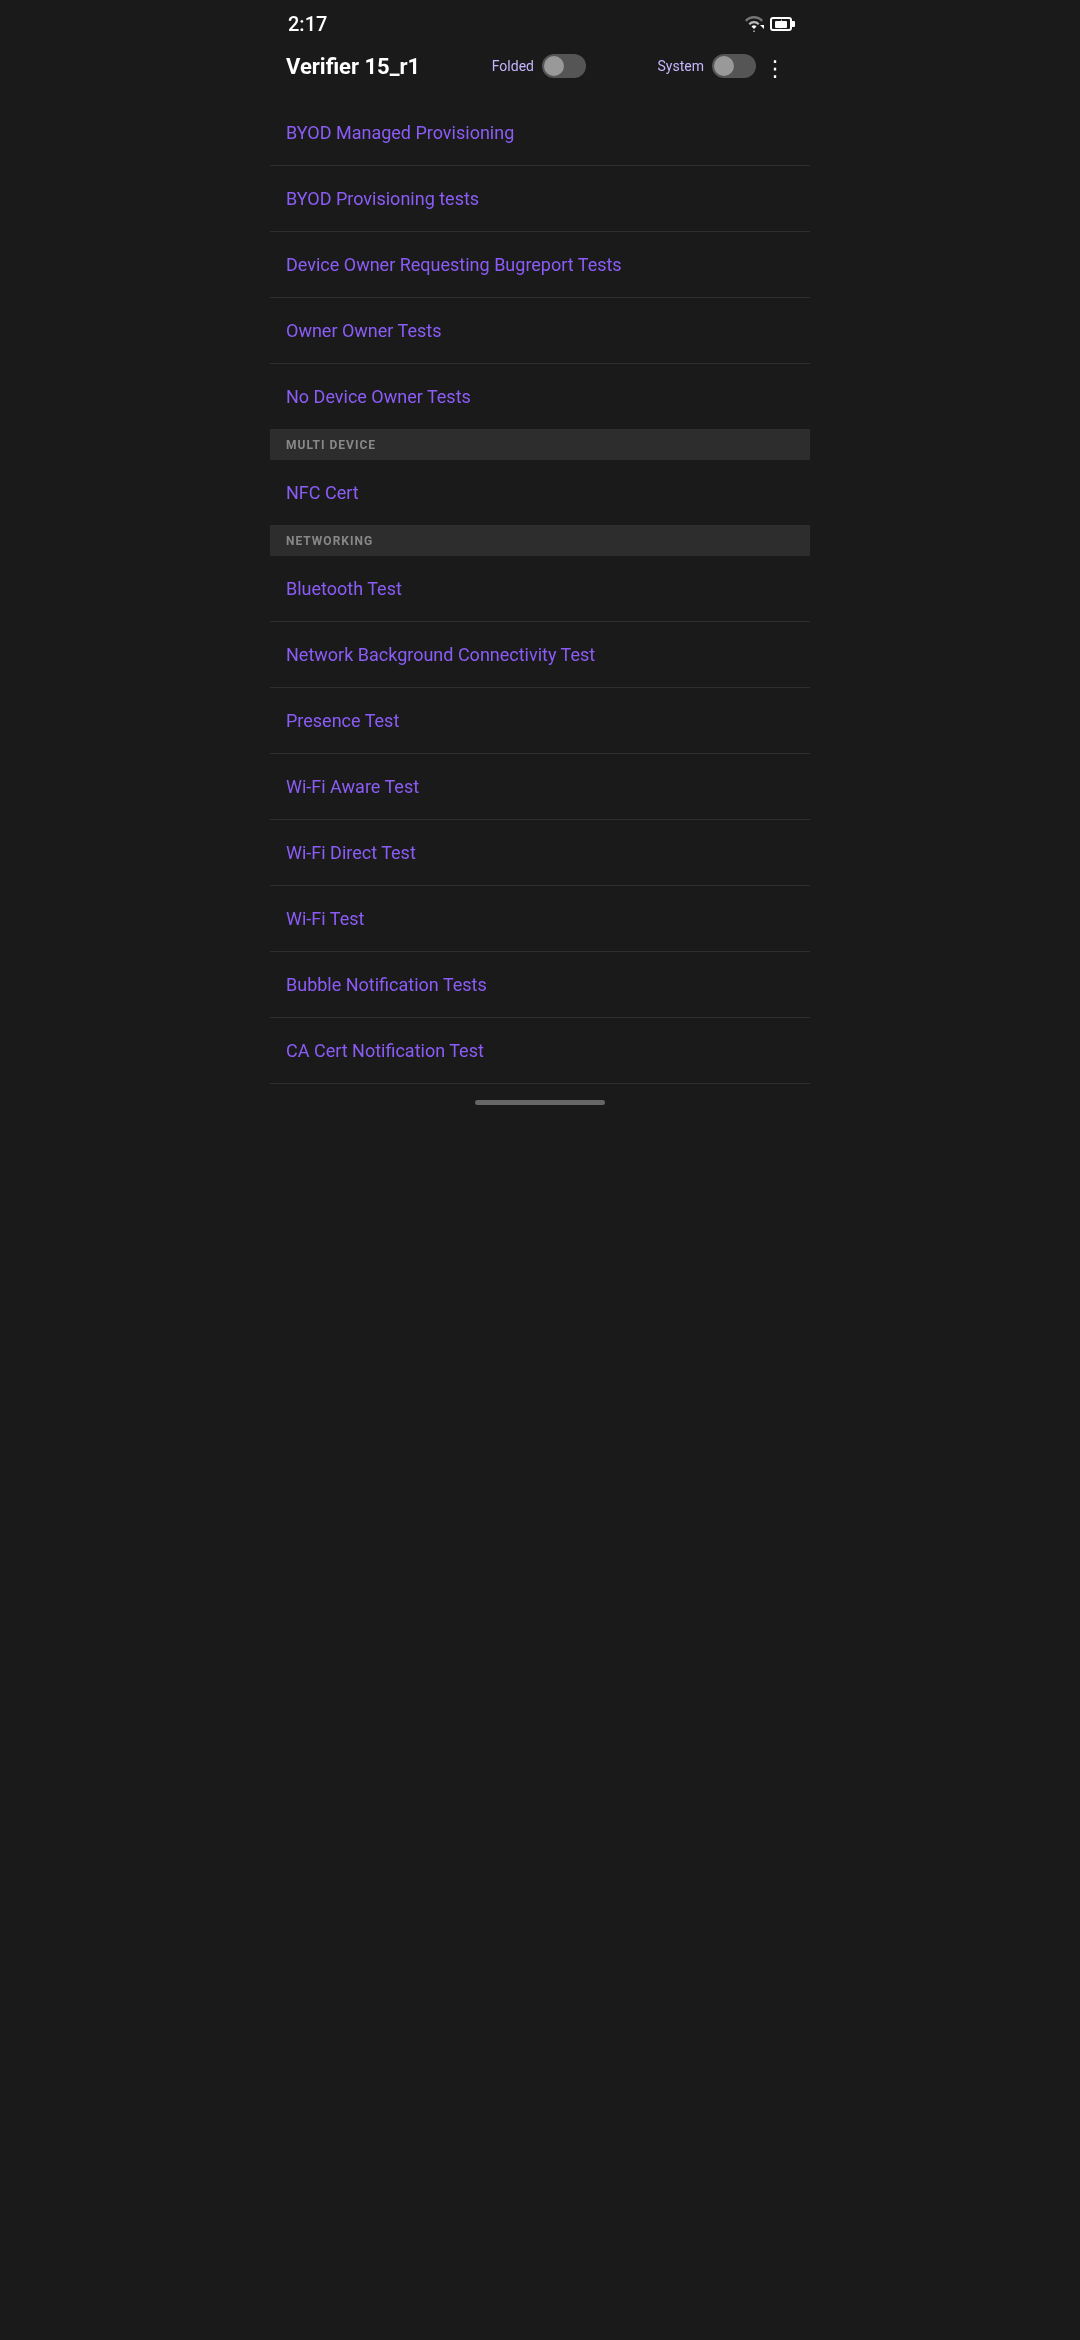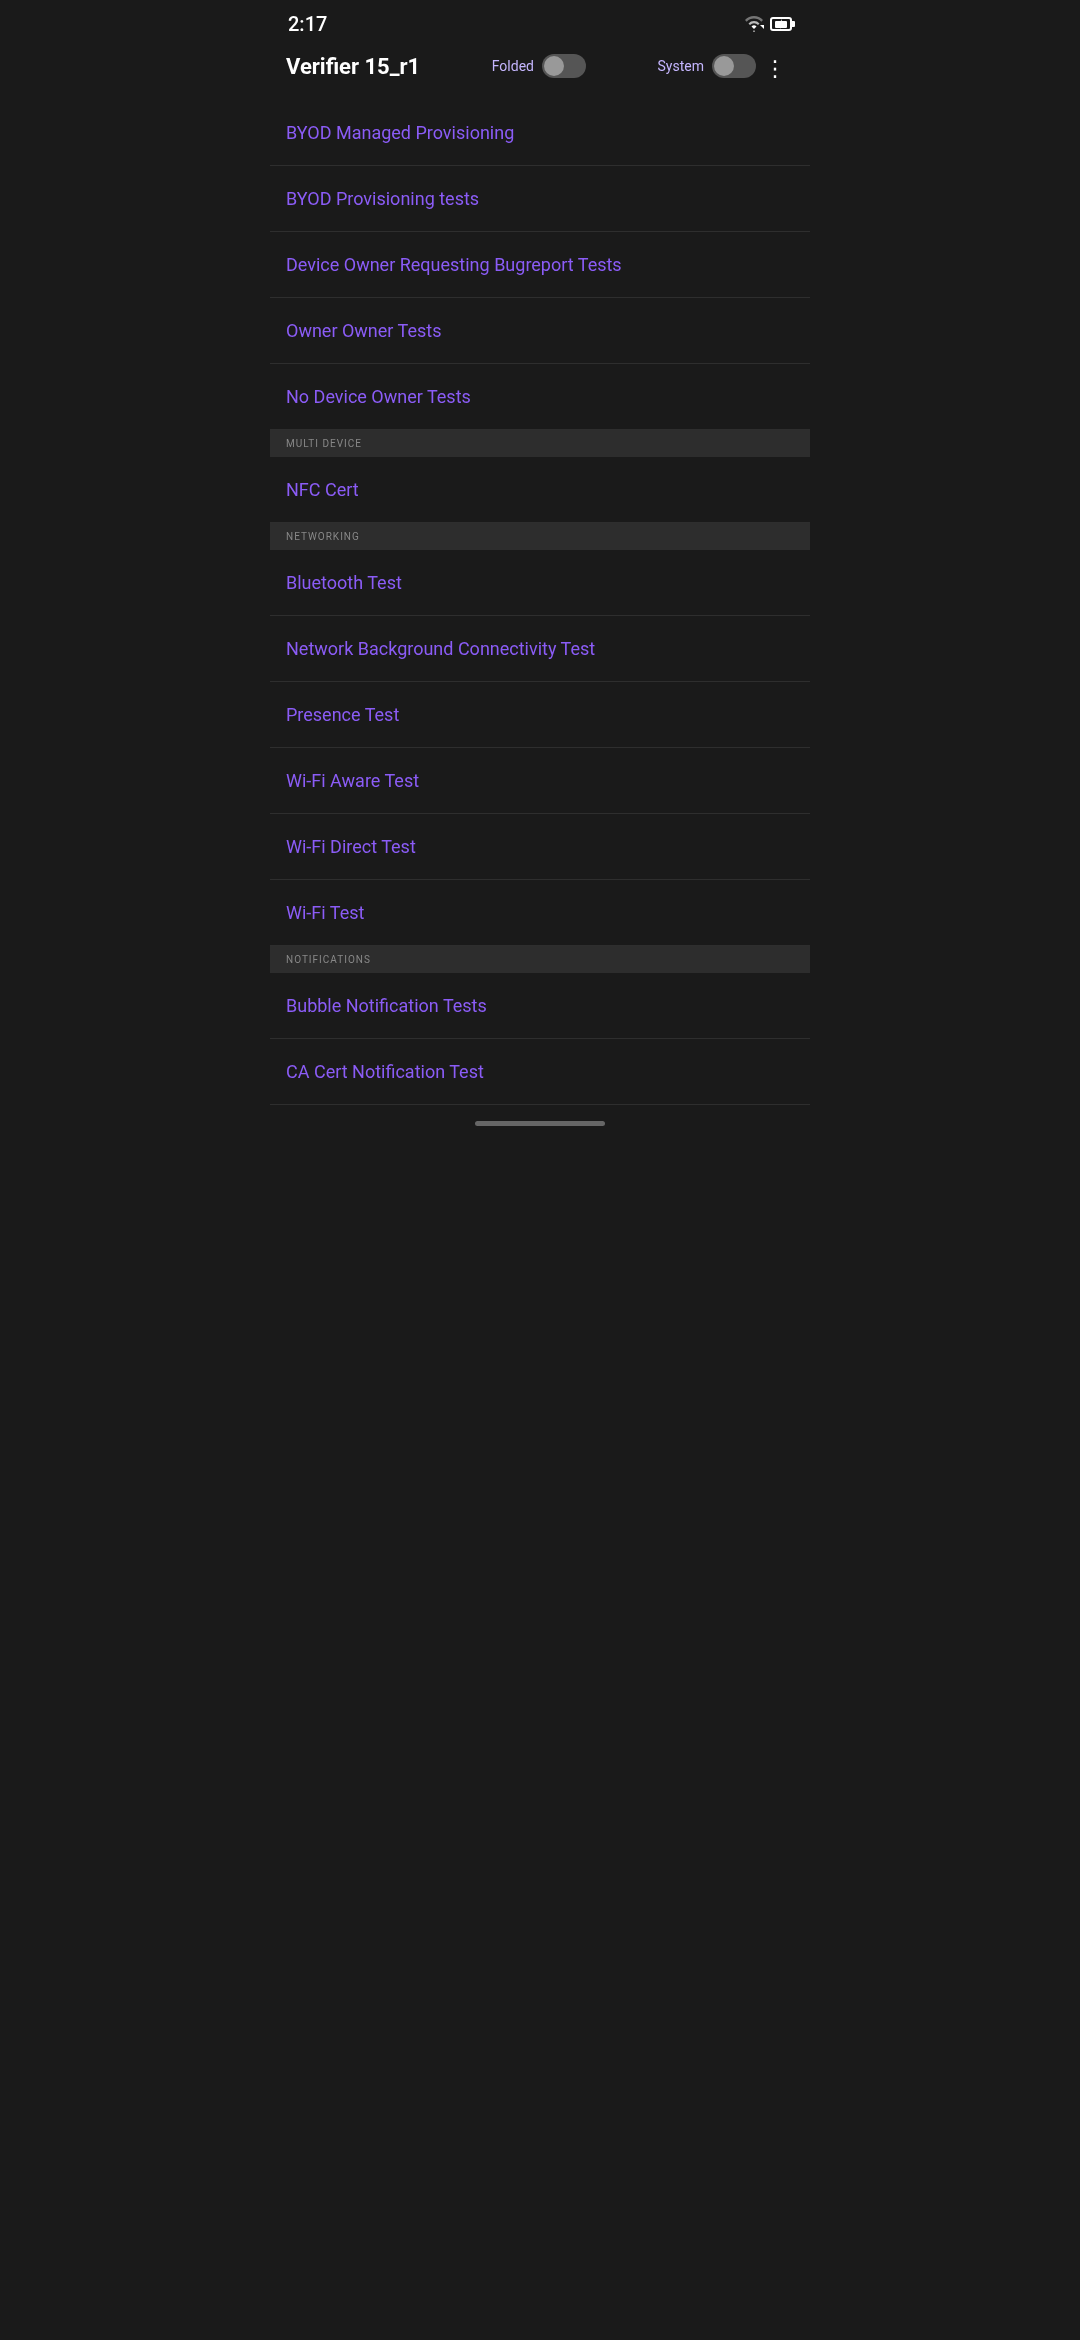--- a/index.html
+++ b/index.html
@@ -128,22 +128,22 @@
       padding: 22px 16px;
       border-bottom: 1px solid #2e2e2e;
       font-size: 18px;
       color: #8b5cf6;
       cursor: pointer;
       background-color: #1a1a1a;
     }
 
     .section-header {
       padding: 8px 16px;
-      font-size: 10px;
-      font-weight: 400;
+      font-size: 12px;
+      font-weight: 700;
       color: #888888;
       background-color: #2d2d2d;
       letter-spacing: 1px;
       text-transform: uppercase;
     }
 
     .home-indicator {
       width: 130px;
       height: 5px;
       background: #666666;
@@ -202,18 +202,17 @@
     <div class="list-item">No Device Owner Tests</div>
     <div class="section-header">MULTI DEVICE</div>
     <div class="list-item">NFC Cert</div>
     <div class="section-header">NETWORKING</div>
     <div class="list-item">Bluetooth Test</div>
     <div class="list-item">Network Background Connectivity Test</div>
     <div class="list-item">Presence Test</div>
     <div class="list-item">Wi-Fi Aware Test</div>
     <div class="list-item">Wi-Fi Direct Test</div>
     <div class="list-item">Wi-Fi Test</div>
-    <div class="section-header">NOTIFICATIONS</div>
     <div class="list-item">Bubble Notification Tests</div>
     <div class="list-item">CA Cert Notification Test</div>
   </div>
 
 <div class="home-indicator"></div>
 
 </body></html>

